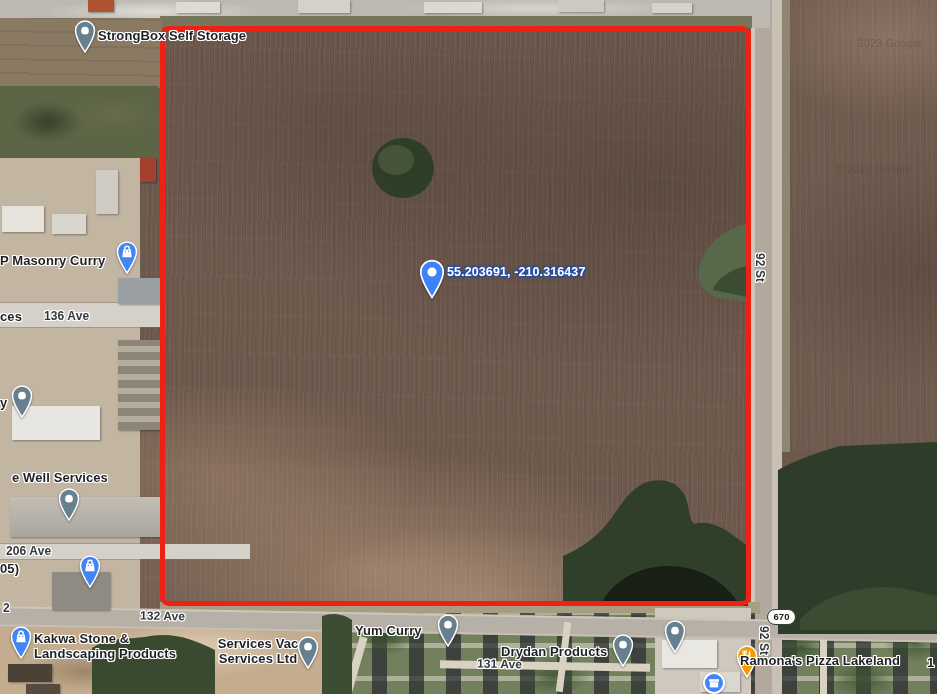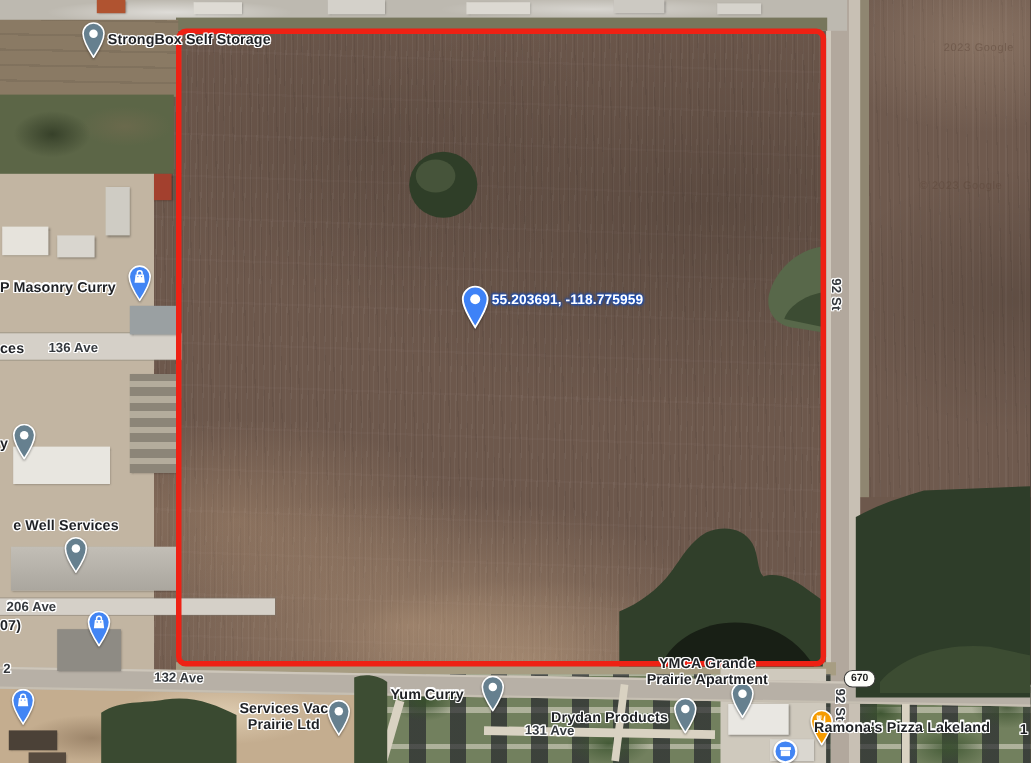--- a/index.html
+++ b/index.html
@@ -209,44 +209,44 @@
       <use href="#pin-food"></use>
     </svg>
   <svg class="pin" style="left:702px;top:671px" width="24" height="26" viewBox="0 0 24 26">
     <circle cx="12" cy="12" r="10" fill="#4285f4" stroke="#fff" stroke-width="2"></circle>
     <rect x="7" y="8.2" width="10" height="2.6" fill="#fff"></rect>
       <rect x="7.8" y="11.2" width="8.4" height="5.2" fill="#fff"></rect>
   </svg>
 
   <div class="lbl" style="left:98px;top:29px">StrongBox Self Storage</div>
   <div class="lbl" style="left:0;top:254px">P Masonry Curry</div>
-  <div class="lbl coord" style="left:447px;top:265px">55.203691, -118.775959</div>
+  <div class="lbl coord" style="left:447px;top:265px">55.203691, -210.316437</div>
   <div class="lbl" style="left:0;top:310px">ces</div>
   <div class="lbl street" style="left:44px;top:310px">136 Ave</div>
   <div class="lbl" style="left:0;top:396px">y</div>
   <div class="lbl" style="left:12px;top:471px">e Well Services</div>
   <div class="lbl street" style="left:6px;top:545px">206 Ave</div>
-  <div class="lbl" style="left:0;top:562px">07)</div>
+  <div class="lbl" style="left:0;top:562px">05)</div>
   <div class="lbl street" style="left:3px;top:602px">2</div>
   <div class="lbl street" style="left:140px;top:610px;transform:rotate(1deg)">132 Ave</div>
 
+  <div class="lbl" style="left:34px;top:632px">
+    <span style="display:block">Kakwa Stone &amp;</span>
+    <span style="display:block">Landscaping Products</span>
+  </div>
 
   <div class="lbl center" style="left:206px;top:637px;width:104px">
     <span style="display:block">Services Vac</span>
-    <span style="display:block">Prairie Ltd</span>
+    <span style="display:block">Services Ltd</span>
   </div>
 
   <div class="lbl" style="left:355px;top:624px">Yum Curry</div>
   <div class="lbl" style="left:501px;top:645px">Drydan Products</div>
   <div class="lbl street" style="left:477px;top:658px;transform:rotate(1deg)">131 Ave</div>
 
-  <div class="lbl center" style="left:578px;top:596px;width:130px">
-    <span style="display:block">YMCA Grande</span>
-    <span style="display:block">Prairie Apartment</span>
-  </div>
 
   <div class="shield" style="left:767px;top:609px">670</div>
   <div class="lbl street vertical" style="left:766px;top:253px">92 St</div>
   <div class="lbl street vertical" style="left:770px;top:626px">92 St</div>
   <div class="lbl" style="left:740px;top:654px">Ramona's Pizza Lakeland</div>
   <div class="lbl" style="left:927px;top:656px">1</div>
 
 </div>
 
 </body></html>

